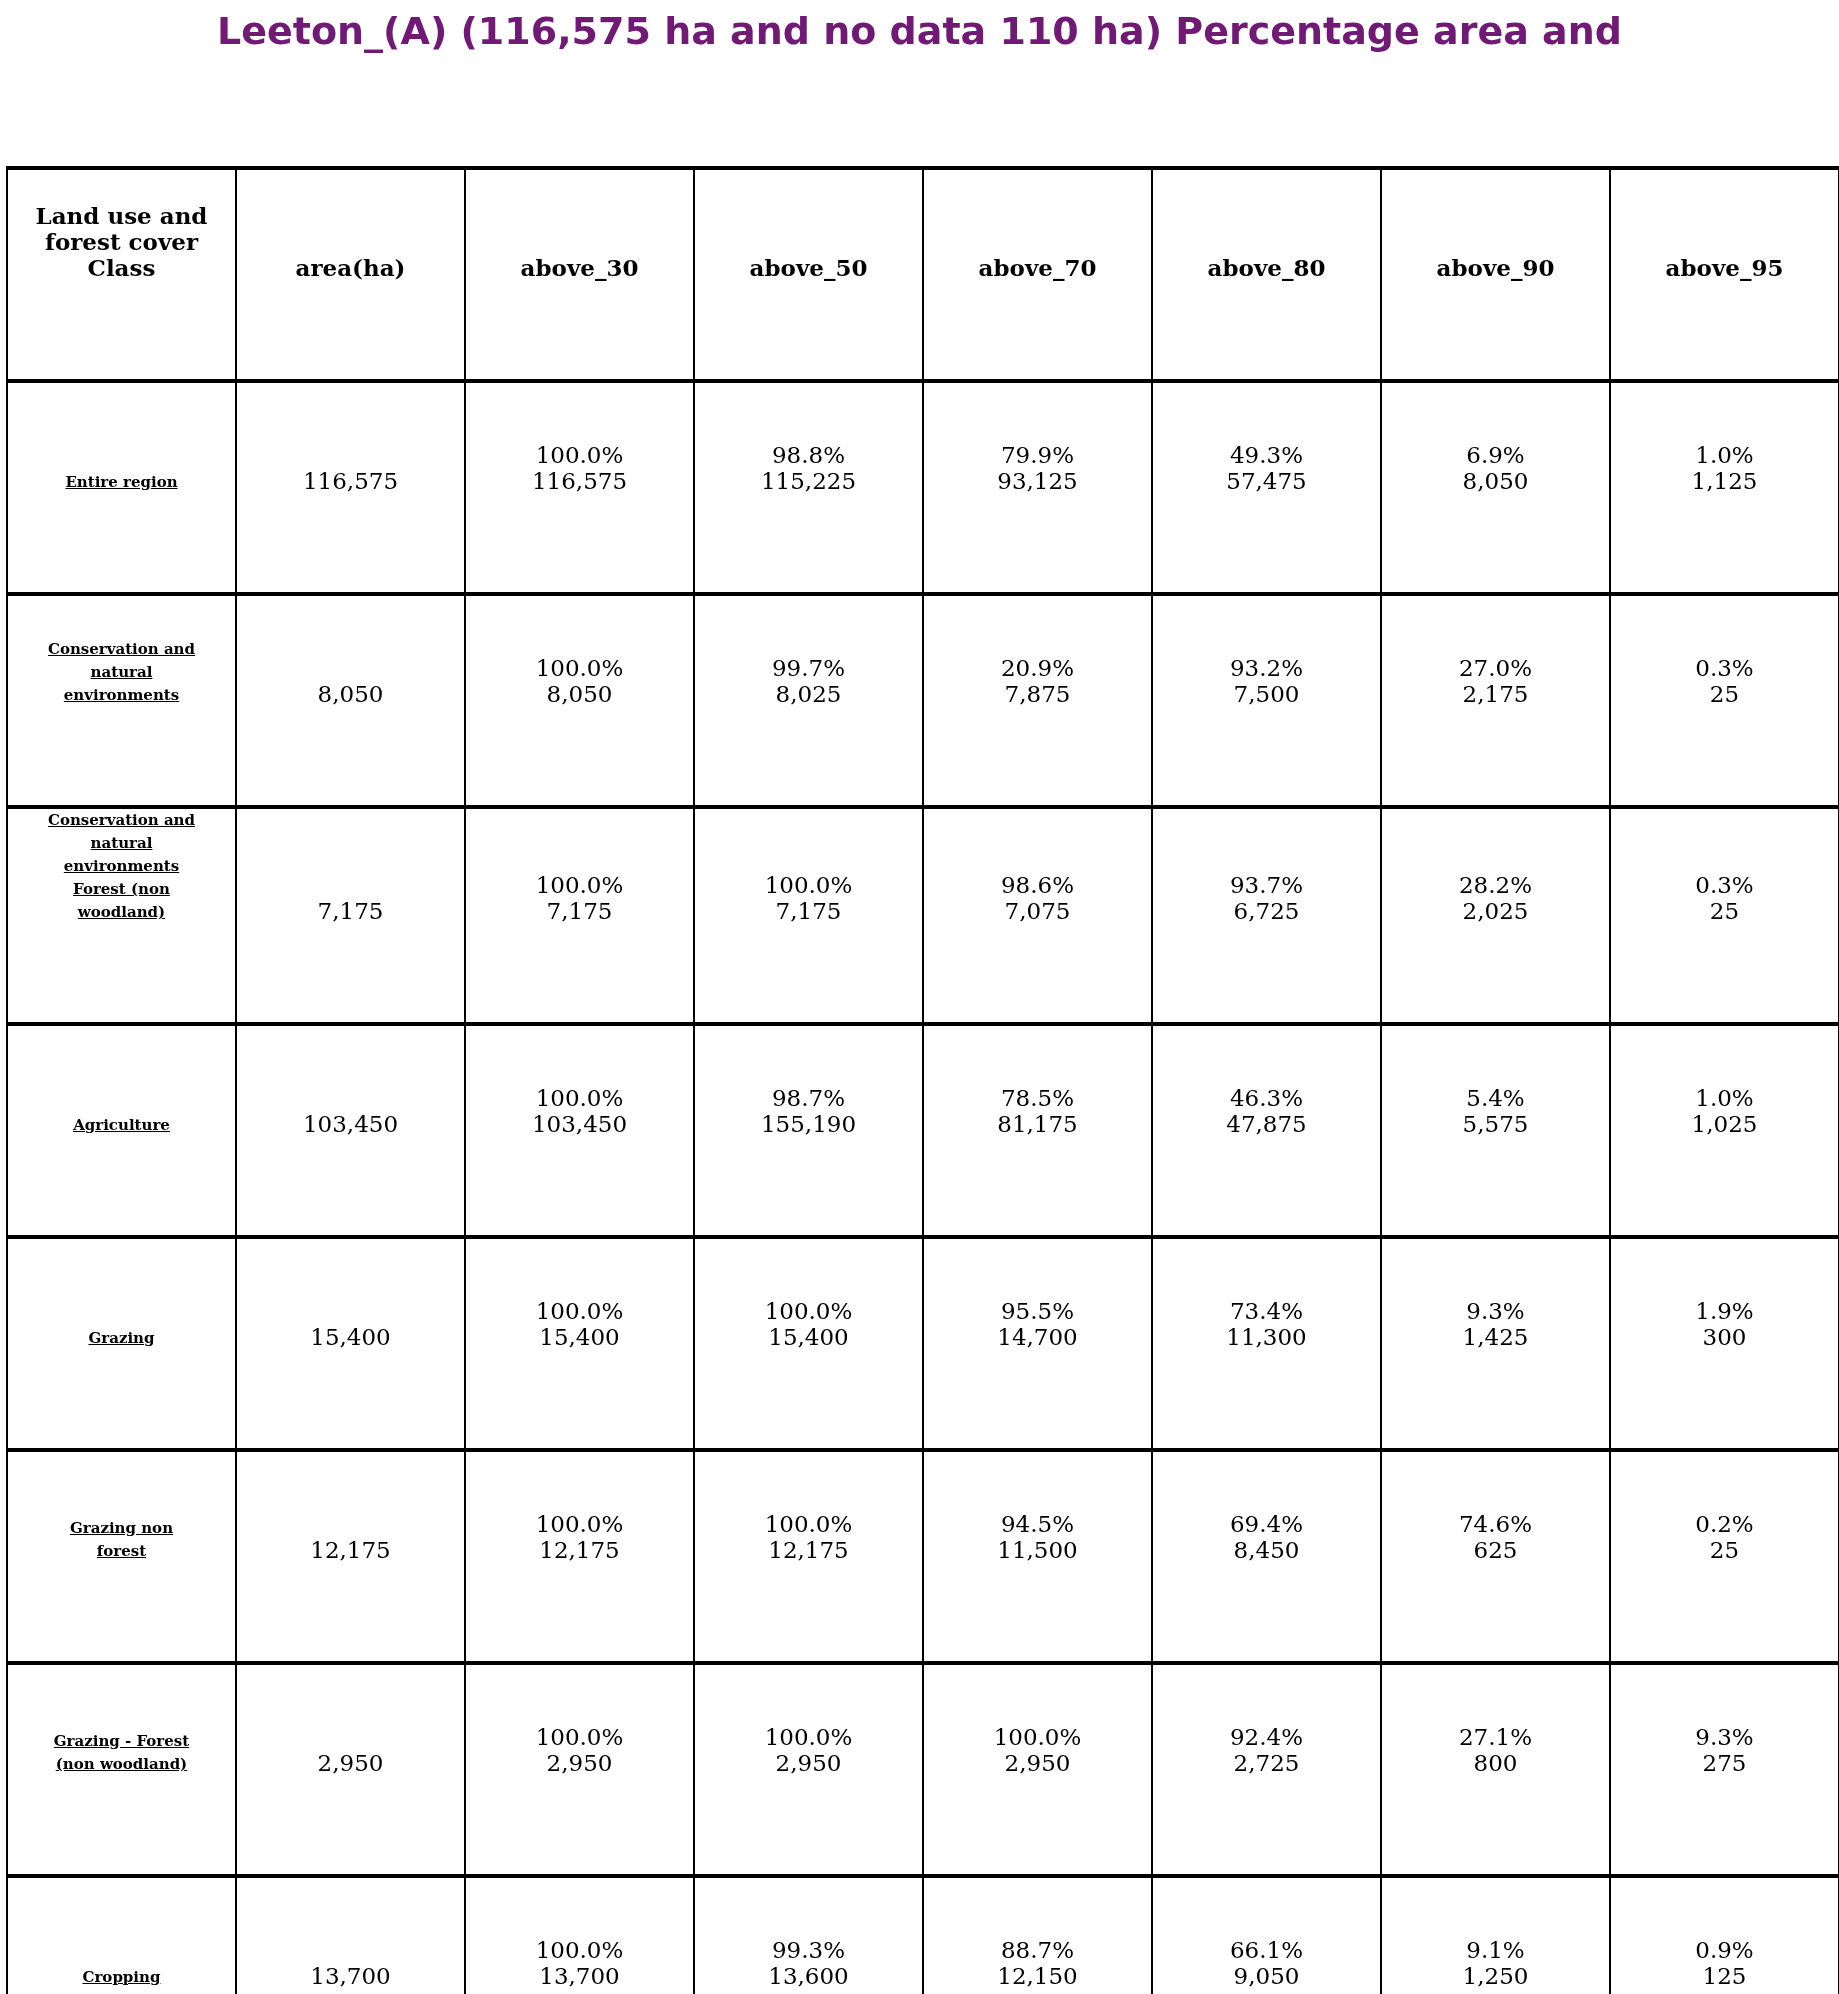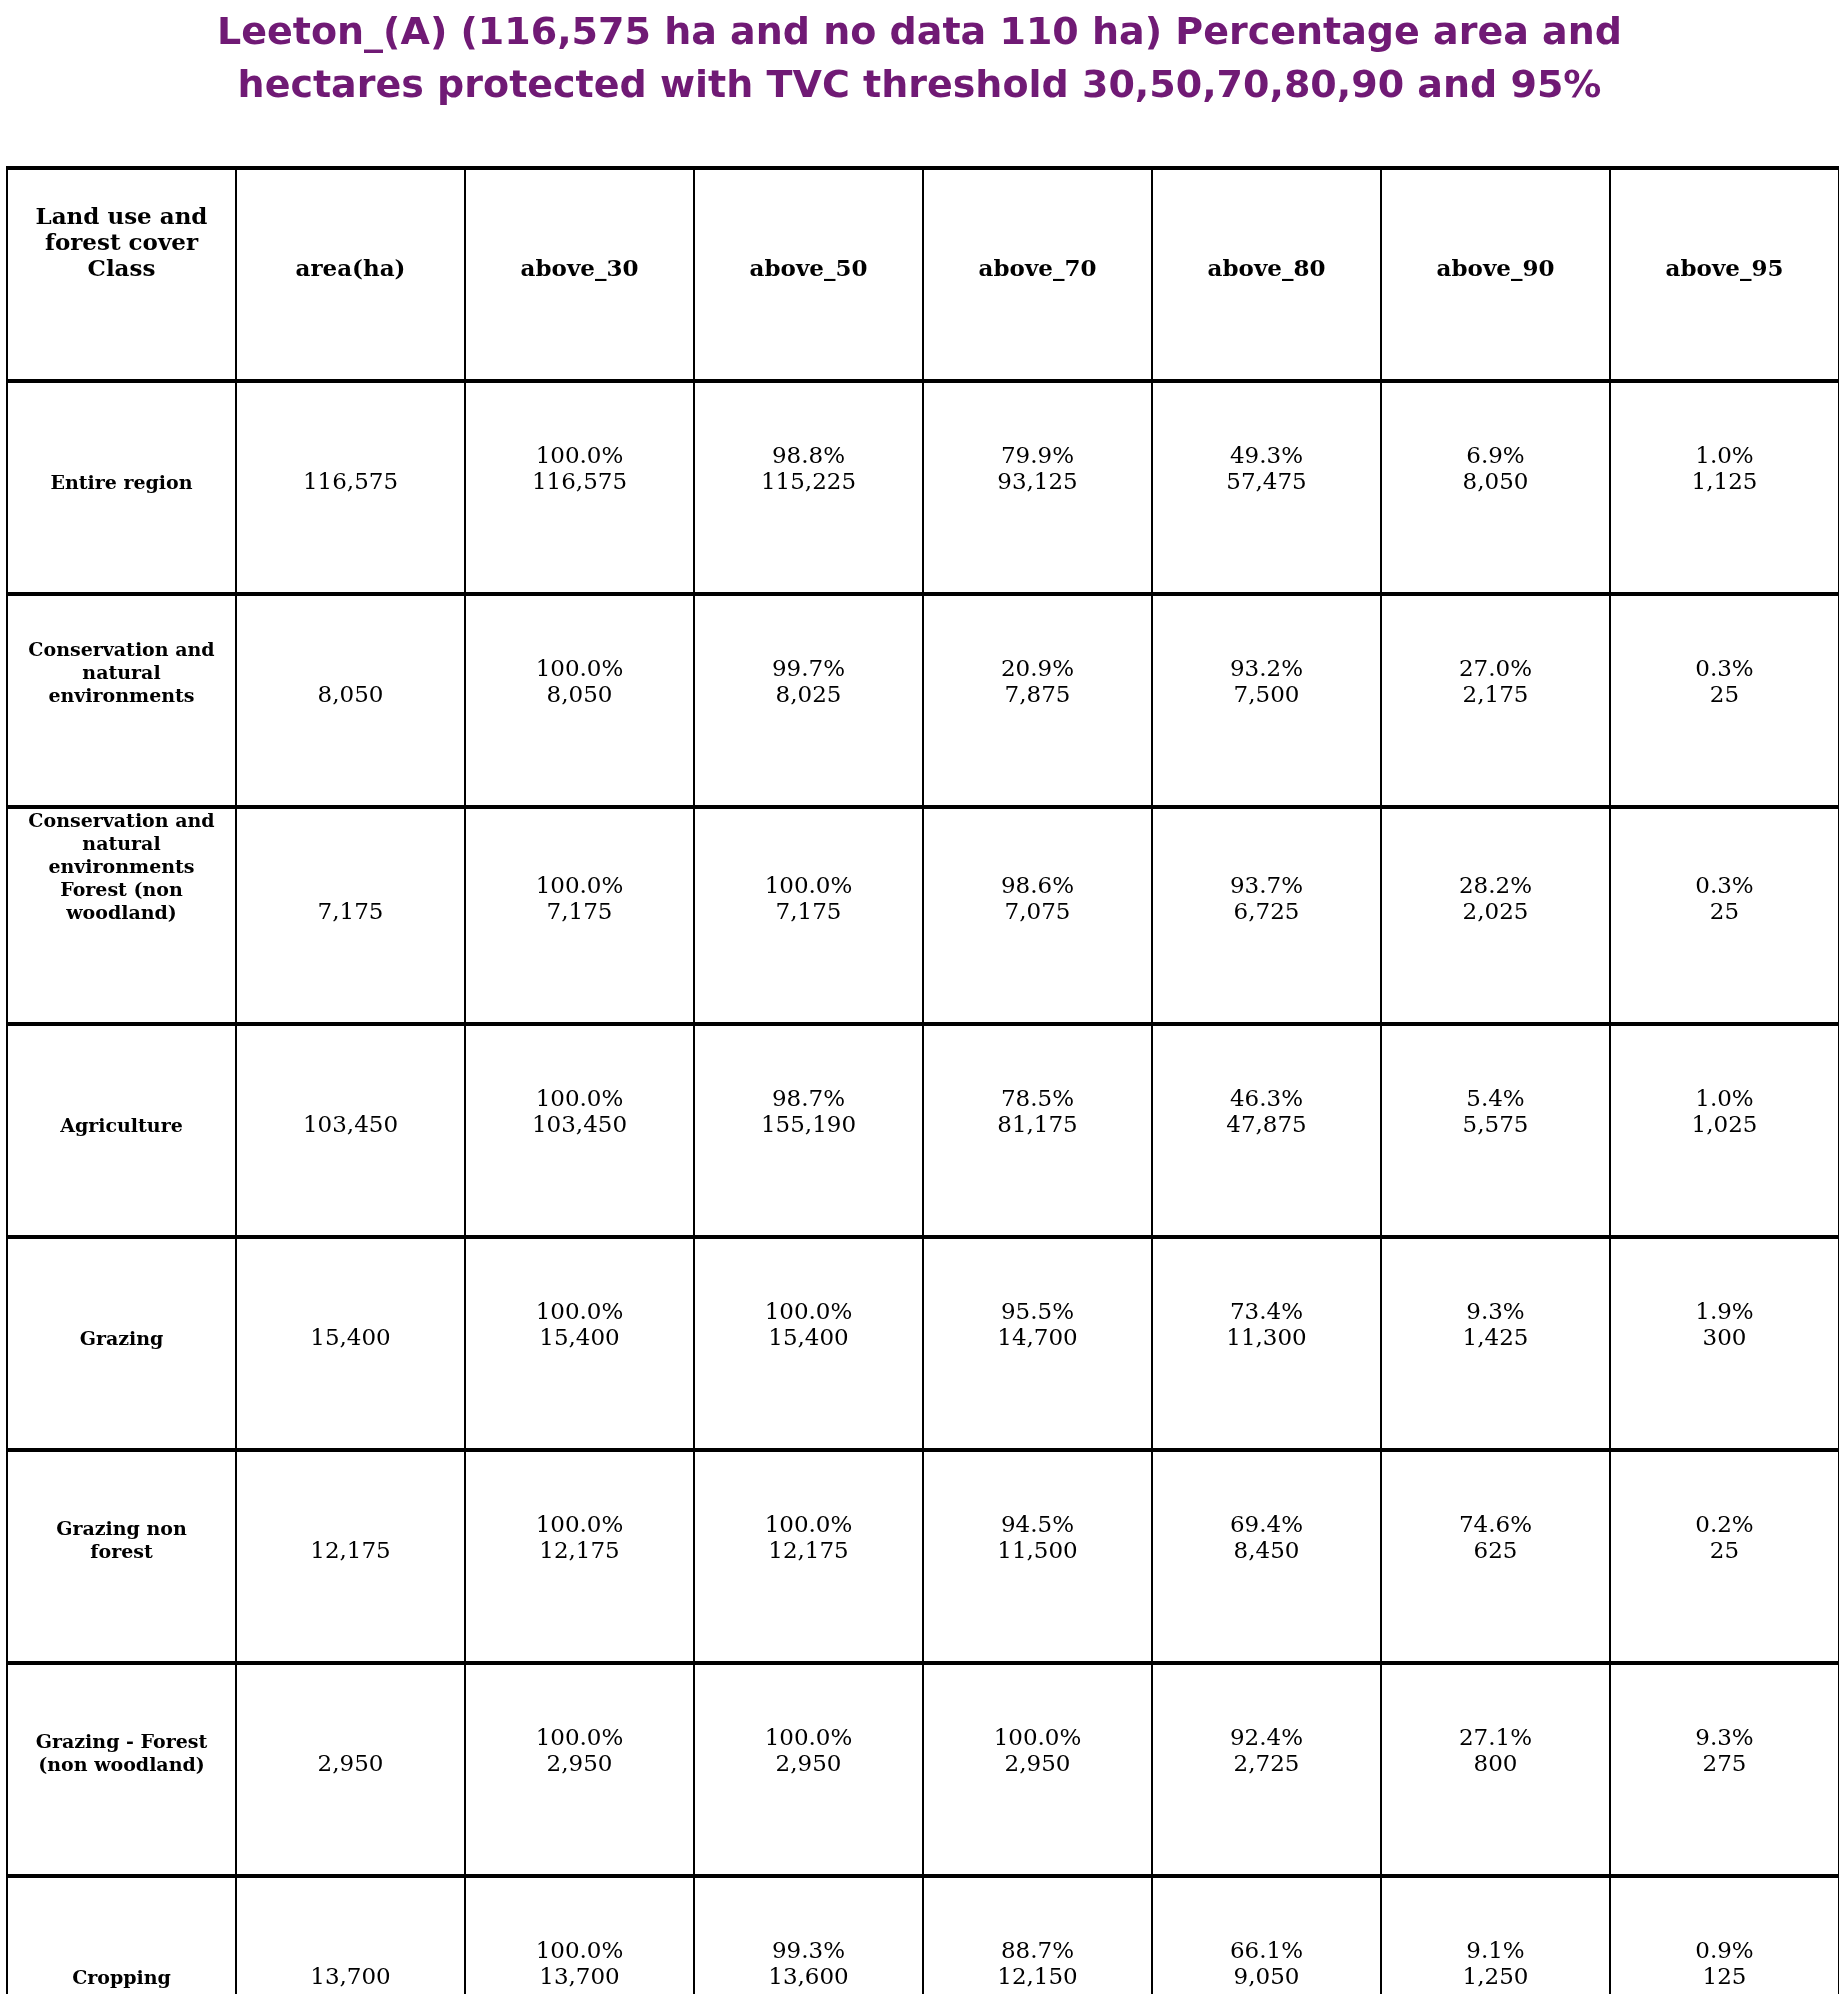--- a/index.html
+++ b/index.html
@@ -15,30 +15,29 @@
                border-collapse:collapse; table-layout:fixed; }
   col.c0 { width:229px; }
   col.cn { width:229px; }
   th, td { box-sizing:border-box; border:2px solid #000;
            border-top-width:4.8px; border-bottom-width:4.8px;
            vertical-align:bottom; text-align:center;
            padding:0 4px 98px 4px; background:#fff; }
   thead th { height:213px; font-weight:bold; font-size:23px; line-height:26px;
              white-space:pre-line; }
   tbody td { height:213px; }
-  td.lbl  { font-weight:bold; font-size:19px; line-height:23px; white-space:pre-line; }
+  td.lbl  { font-weight:bold; font-size:15px; line-height:23px; white-space:pre-line;text-decoration:underline; }
   td.area { font-size:23px; line-height:26px; }
   td.num .pct, td.num .ha { font-size:23px; line-height:26px; }
 </style>
 </head>
 <body>
 
 <div class="title">
   <div>Leeton_(A) (116,575 ha and no data 110 ha) Percentage area and</div>
-  <div>hectares protected with TVC threshold 30,50,70,80,90 and 95%</div>
 </div>
 
 <table class="data">
   <colgroup>
     <col class="c0">
       <col class="cn">
       <col class="cn">
       <col class="cn">
     <col class="cn">
       <col class="cn">

